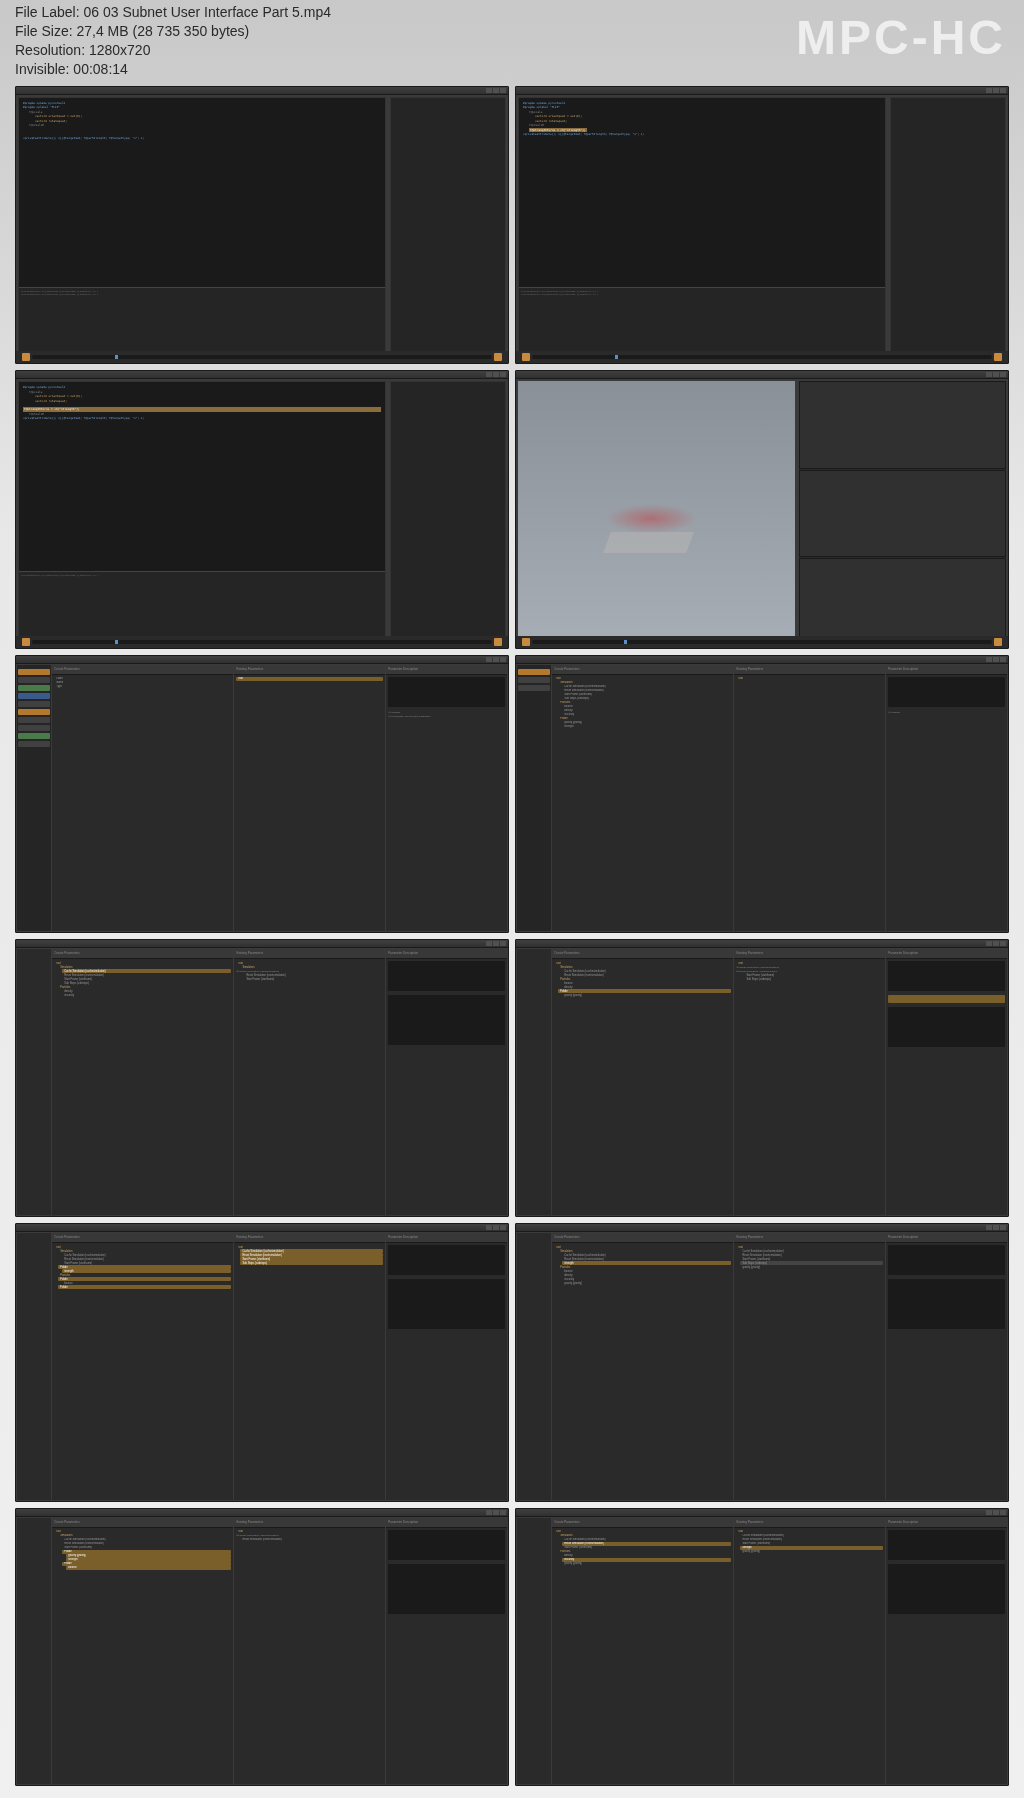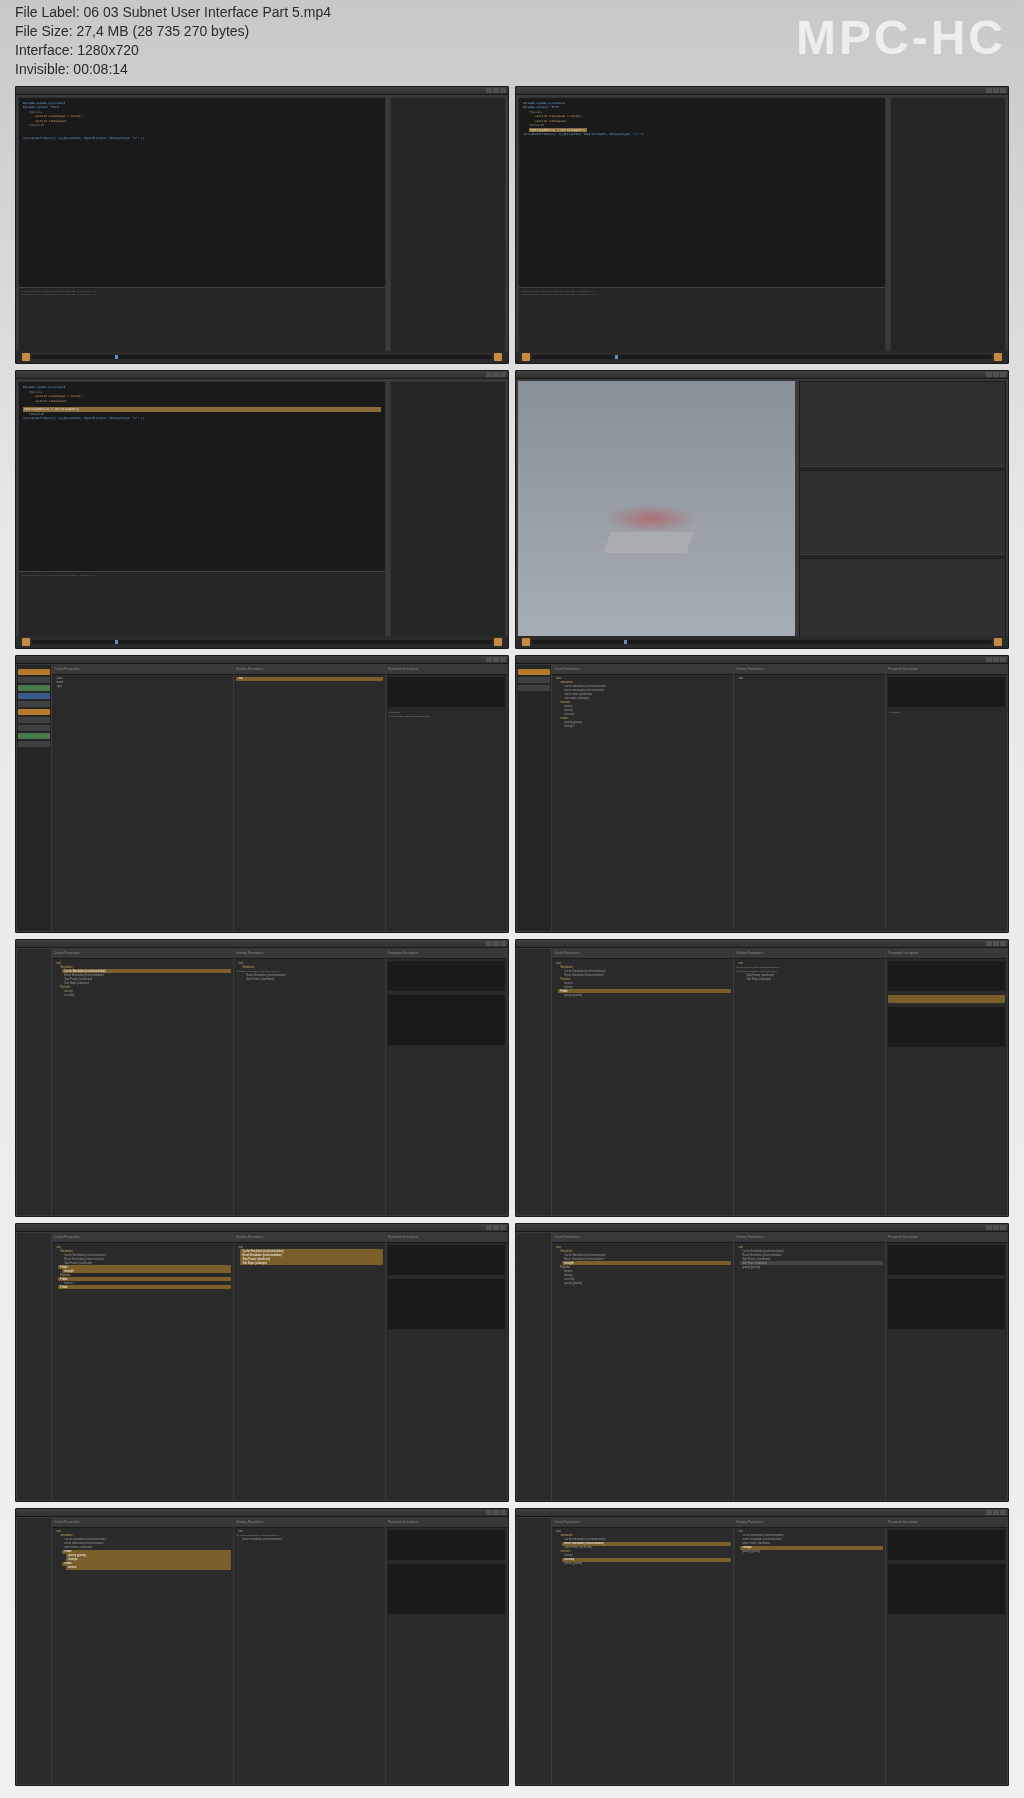--- a/index.html
+++ b/index.html
@@ -46,22 +46,22 @@
 .checklist { padding: 2px; }
 .check-item { font-size: 2.5px; color: #888; padding: 0.5px 0; }
 .check-item::before { content: '☐ '; }
 .check-item.ck::before { content: '☑ '; color: #6a9a6a; }
 </style>
 </head>
 <body>
 
 <div class="header-info">
   <div><span>File Label:</span> <span>06 03 Subnet User Interface Part 5.mp4</span></div>
-  <div><span>File Size:</span> <span>27,4 MB (28 735 270 bytes)</span></div>
-  <div><span>Interface:</span> <span>1280x720</span></div>
+  <div><span>File Size:</span> <span>27,4 MB (28 735 350 bytes)</span></div>
+  <div><span>Resolution:</span> <span>1280x720</span></div>
   <div><span>Invisible:</span> <span>00:08:14</span></div>
 </div>
 
 <div class="watermark">MPC-HC</div>
 
 <div class="grid">
 
   <div class="thumb">
     <div class="thumb-titlebar">
         <div class="tb-btn"></div>

